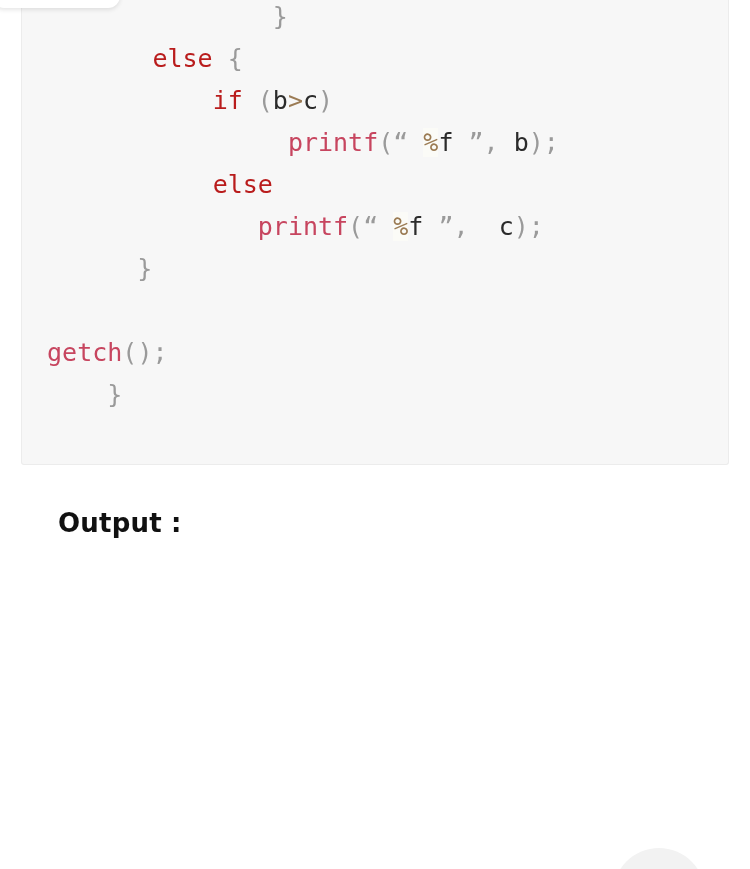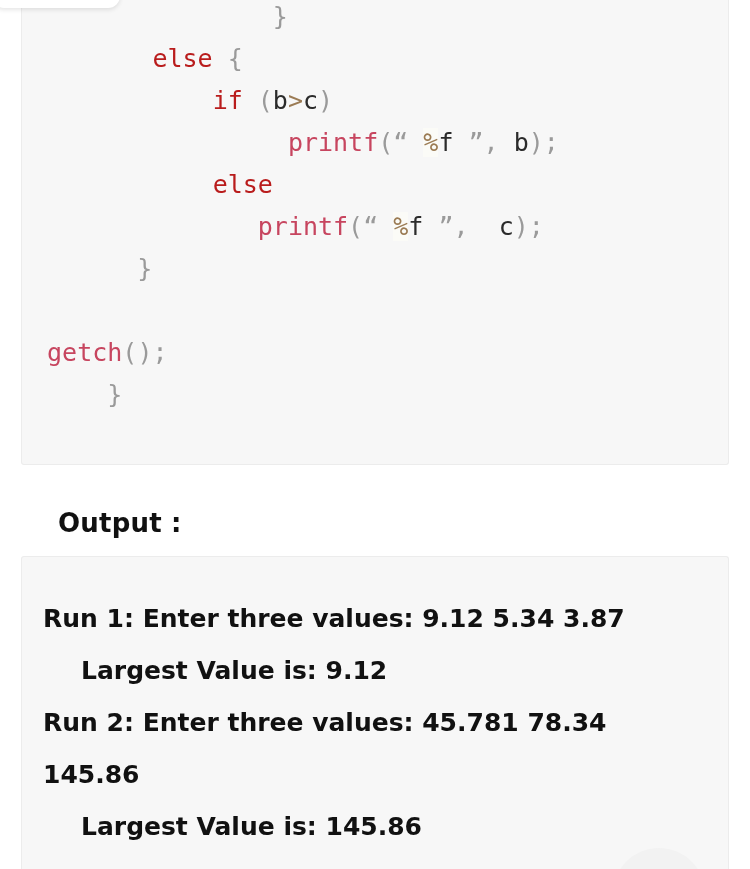--- a/index.html
+++ b/index.html
@@ -130,25 +130,17 @@
 <body>
 
 <div id="page">
 
   <div id="code-block">
     <div id="code-lines"><span class="ln"><span class="tok-plain">                </span><span class="tok-punc">}</span></span><span class="ln"><span class="tok-plain">        </span><span class="tok-kw">else</span><span class="tok-plain"> </span><span class="tok-punc">{</span></span><span class="ln"><span class="tok-plain">            </span><span class="tok-kw">if</span><span class="tok-plain"> </span><span class="tok-punc">(</span><span class="tok-plain">b</span><span class="tok-op">&gt;</span><span class="tok-plain">c</span><span class="tok-punc">)</span></span><span class="ln"><span class="tok-plain">                 </span><span class="tok-fn">printf</span><span class="tok-punc">(</span><span class="tok-str">“ </span><span class="tok-pct">%</span><span class="tok-plain">f</span><span class="tok-str"> ”</span><span class="tok-punc">,</span><span class="tok-plain"> </span><span class="tok-plain">b</span><span class="tok-punc">);</span></span><span class="ln"><span class="tok-plain">            </span><span class="tok-kw">else</span></span><span class="ln"><span class="tok-plain">               </span><span class="tok-fn">printf</span><span class="tok-punc">(</span><span class="tok-str">“ </span><span class="tok-pct">%</span><span class="tok-plain">f</span><span class="tok-str"> ”</span><span class="tok-punc">,</span><span class="tok-plain">  </span><span class="tok-plain">c</span><span class="tok-punc">);</span></span><span class="ln"><span class="tok-plain">       </span><span class="tok-punc">}</span></span><span class="ln"> </span><span class="ln"><span class="tok-plain"> </span><span class="tok-fn">getch</span><span class="tok-punc">();</span></span><span class="ln"><span class="tok-plain">     </span><span class="tok-punc">}</span></span></div>
   </div>
 
   <div id="output-heading">Output :</div>
 
-  <div id="output-block">
-    <div id="output-lines">
-        <span class="oline">Run 1: Enter three values: 9.12 5.34 3.87</span>
-        <span class="oline indent">Largest Value is: 9.12</span>
-        <span class="oline">Run 2: Enter three values: 45.781 78.34 145.86</span>
-        <span class="oline indent">Largest Value is: 145.86</span>
-      </div>
-  </div>
 
 </div>
 
 <div id="top-peek-card"></div>
 <div id="bottom-peek-fab"></div>
 
 </body></html>

